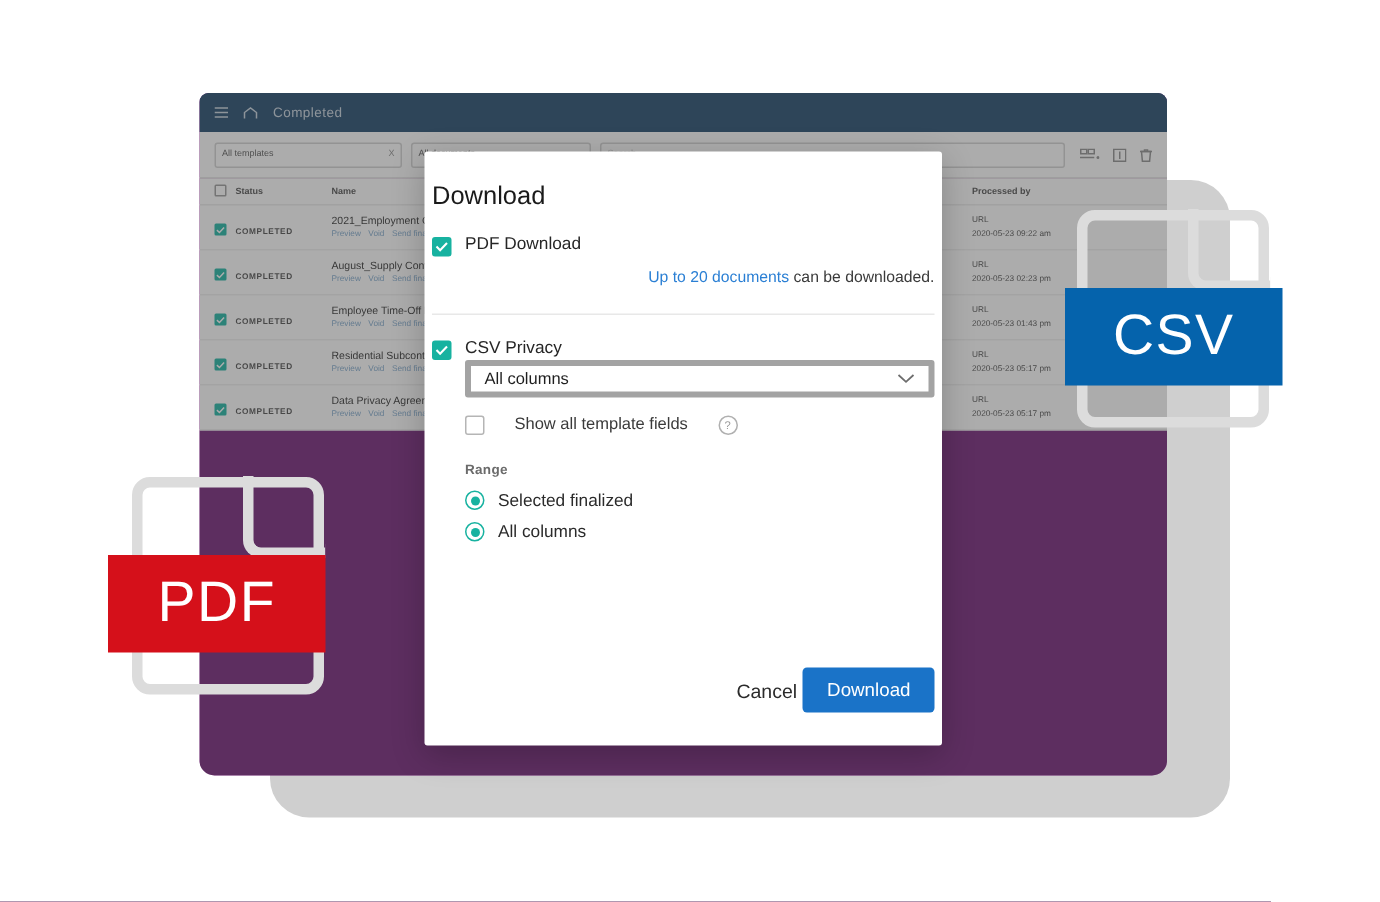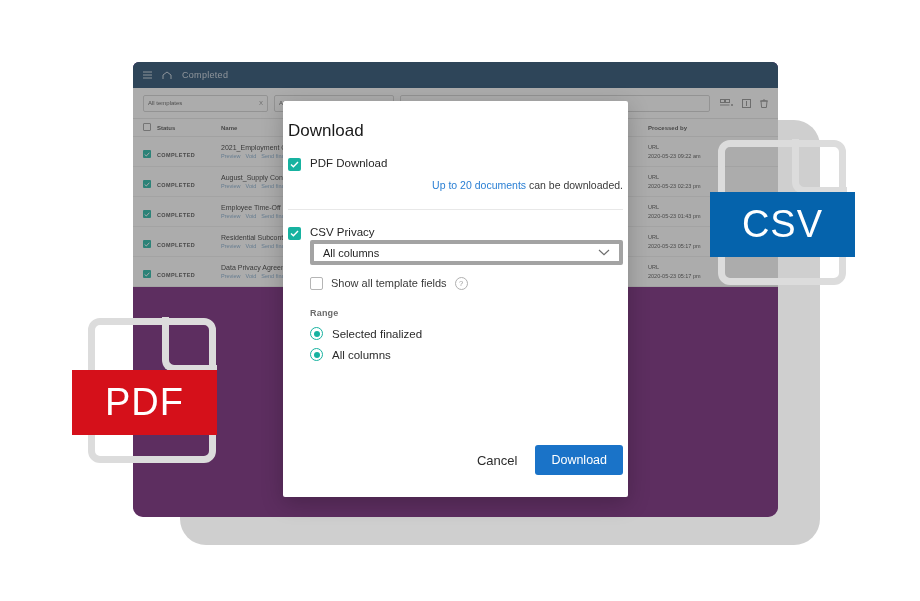--- a/index.html
+++ b/index.html
@@ -140,38 +140,38 @@
   .field-label{
     font-size:9px;color:#6b6b6b;font-weight:bold;margin:12px 0 5px 22px;
     letter-spacing:.2px;
   }
   .select-box{
     margin-left:22px;height:25px;border:4px solid #a3a3a3;background:#fff;
     border-radius:2px;display:flex;align-items:center;justify-content:space-between;
     padding:0 9px;font-size:11px;color:#1f1f1f;box-sizing:border-box;
   }
   .chev{color:#6d6d6d;display:inline-flex;}
-  .sub-opt{display:flex;align-items:center;gap:8px;margin:11px 0 0 22px;}
+  .sub-opt{display:flex;align-items:center;gap:20px;margin:11px 0 0 22px;}
   .sub-opt .opt-label{font-size:11px;color:#3a3a3a;}
   .help-icon{
     width:11px;height:11px;border:1px solid #b0b0b0;border-radius:50%;
     display:inline-flex;align-items:center;justify-content:center;
     font-size:7.5px;color:#9a9a9a;flex:none;
   }
   .radio-row{display:flex;align-items:center;gap:9px;margin:0 0 0 22px;padding:4px 0;}
   .radio{
     width:13px;height:13px;border-radius:50%;border:1.6px solid #17b2a0;
     box-sizing:border-box;flex:none;display:inline-flex;
     align-items:center;justify-content:center;background:#fff;
   }
   .radio i{width:6px;height:6px;border-radius:50%;background:#17b2a0;display:block;}
   .radio-label{font-size:11.5px;color:#2b2b2b;}
   #dialog-footer{
     margin-top:auto;margin-bottom:22px;
-    display:flex;align-items:center;justify-content:flex-end;gap:14px;
+    display:flex;align-items:center;justify-content:flex-end;
   }
   #cancel-button{
     background:none;border:none;font-size:13px;color:#2b2b2b;cursor:pointer;
     font-family:inherit;padding:6px 4px;
   }
   #download-button{
     background:#1a73c8;border:none;border-radius:3px;color:#fff;
     font-size:12.5px;padding:8px 16px;cursor:pointer;font-family:inherit;
   }
 </style>

